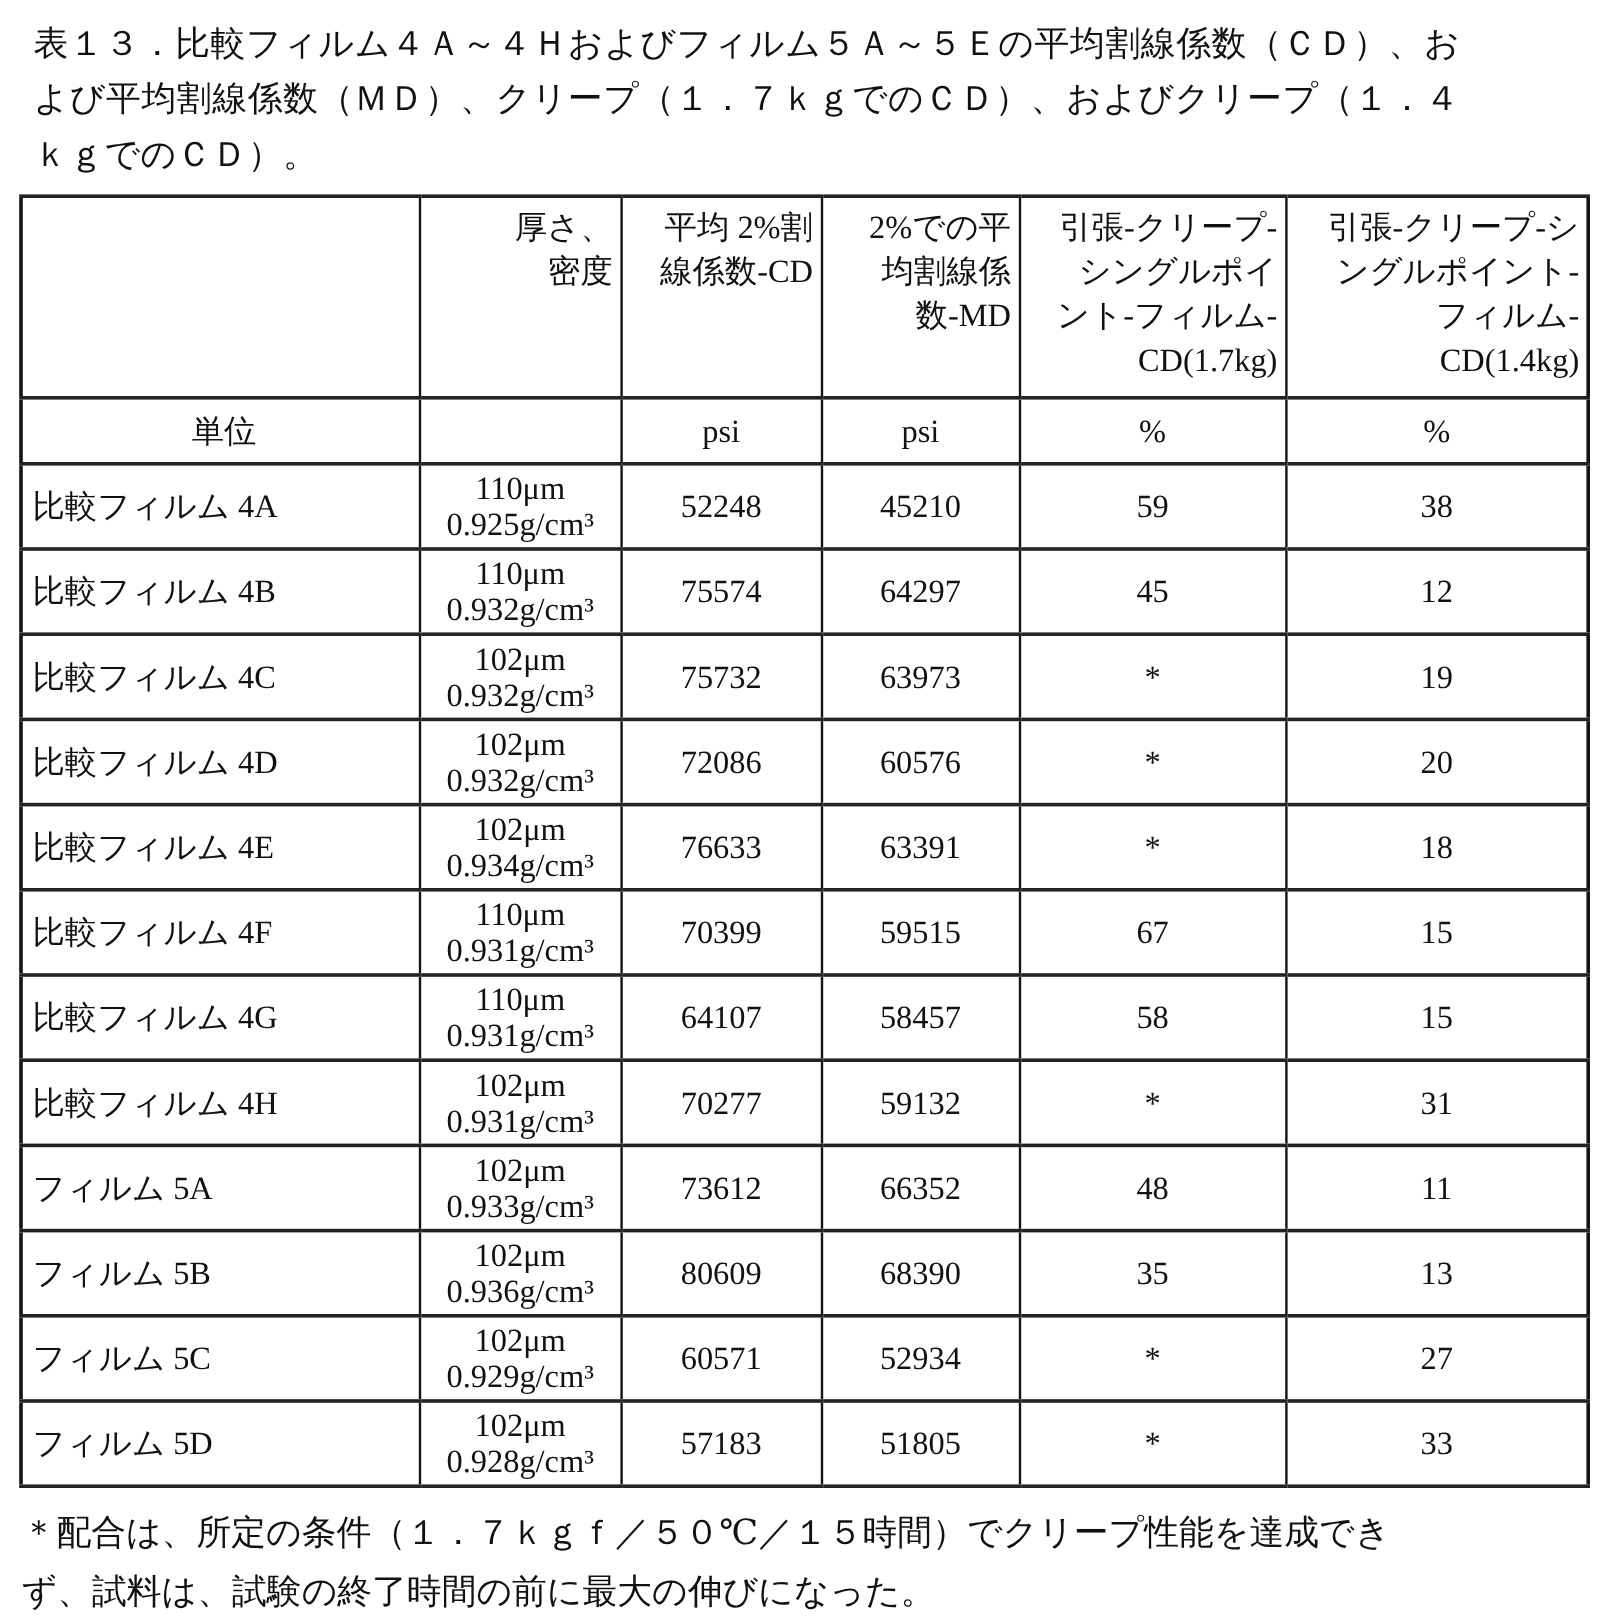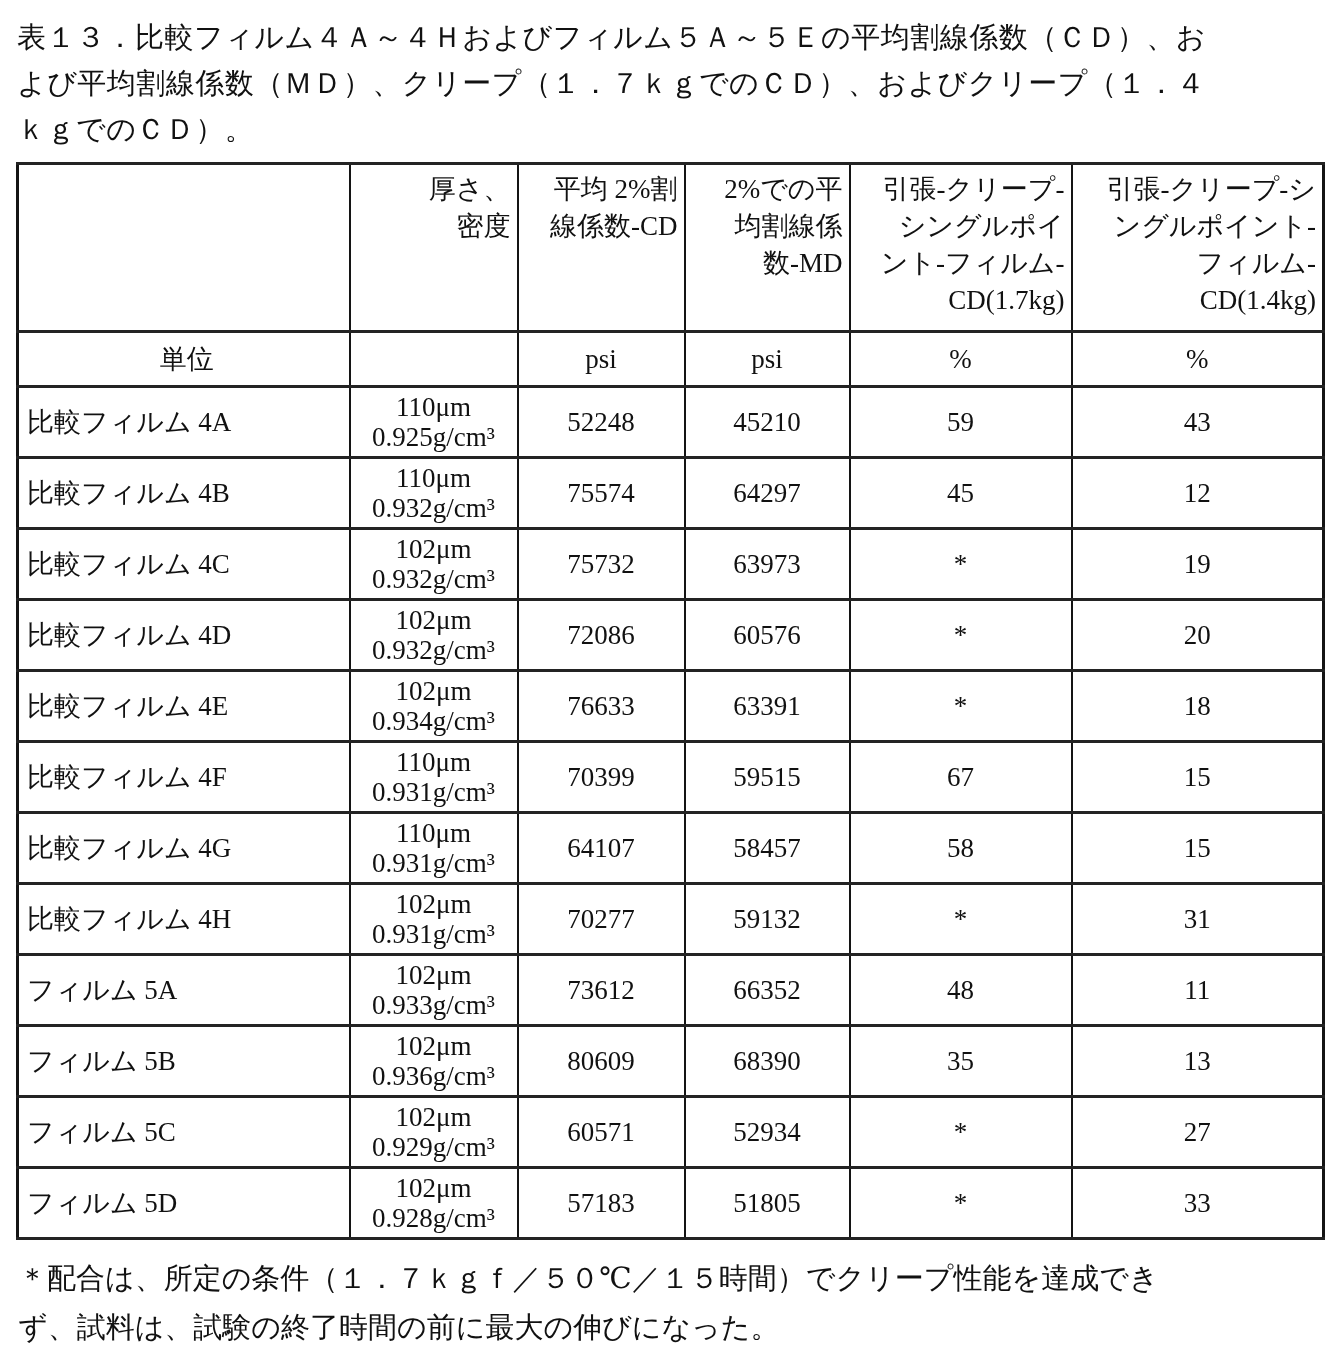--- a/index.html
+++ b/index.html
@@ -16,21 +16,21 @@
     overflow: hidden;
   }
   .doc {
     padding: 14px 14px 0 16px;
     box-sizing: border-box;
   }
   .doc-title {
     font-size: 29px;
     line-height: 46px;
     letter-spacing: 0.5px;
-    margin: 0 0 10px 1px;
+    margin: 0 0 10px 12px;
     white-space: pre-line;
   }
   table.data-table {
     border-collapse: collapse;
     table-layout: fixed;
     width: 1308px;
     border: 3px solid #141414;
   }
   table.data-table td, table.data-table th {
     border-left: 2px solid #141414;
@@ -142,21 +142,21 @@
       </tr>
     </thead>
     <tbody>
         <tr class="body-row">
     <td class="c-name">比較フィルム 4A</td>
     <td class="c-thick">110μm
 0.925g/cm³</td>
     <td class="c-num">52248</td>
     <td class="c-num">45210</td>
     <td class="c-num">59</td>
-    <td class="c-num">43</td>
+    <td class="c-num">38</td>
   </tr>
         <tr class="body-row">
     <td class="c-name">比較フィルム 4B</td>
     <td class="c-thick">110μm
 0.932g/cm³</td>
     <td class="c-num">75574</td>
     <td class="c-num">64297</td>
     <td class="c-num">45</td>
     <td class="c-num">12</td>
   </tr>

